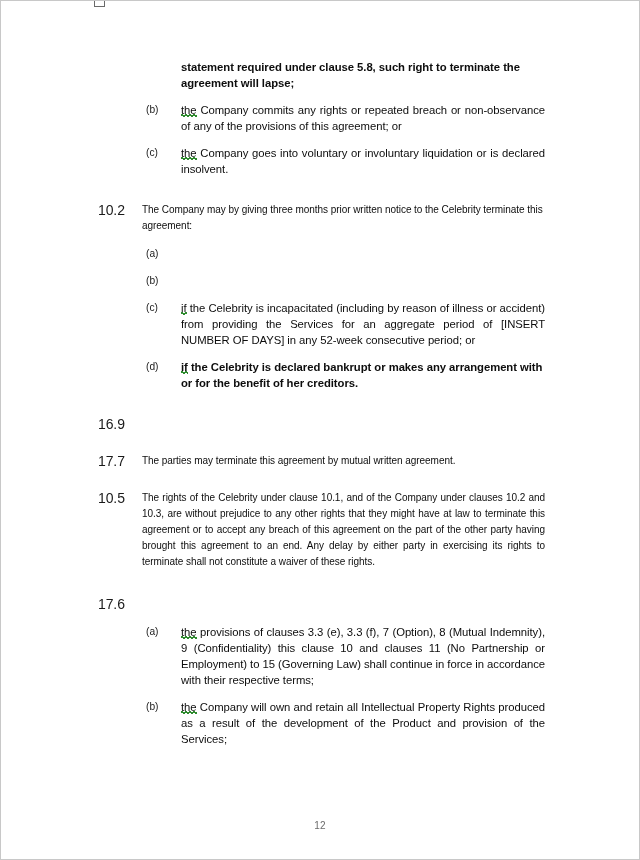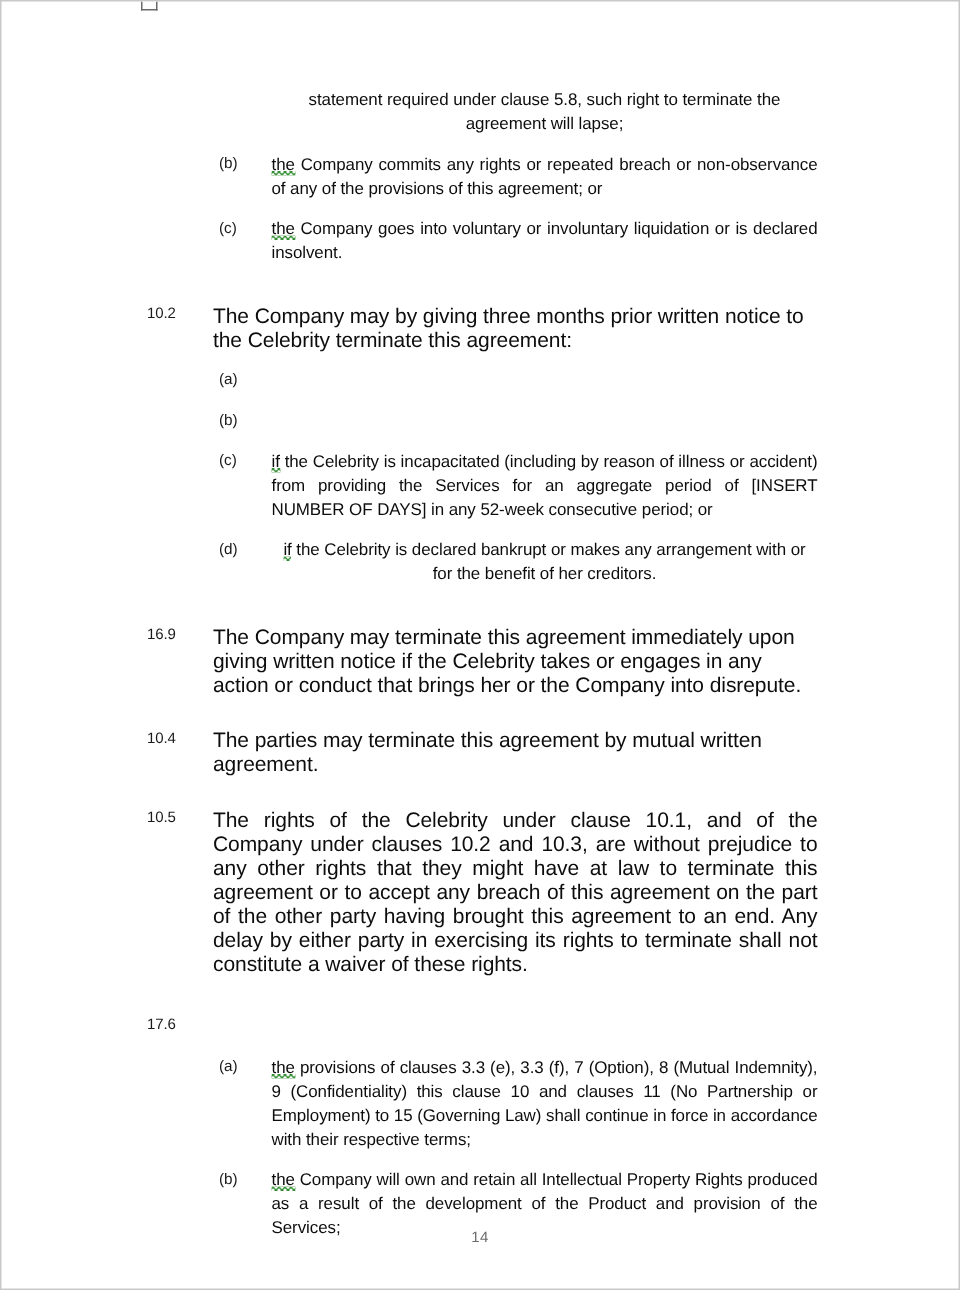--- a/index.html
+++ b/index.html
@@ -40,29 +40,29 @@
   
   .clause {
     display: flex;
     align-items: flex-start;
     margin-bottom: 12px;
   }
   .clause-num {
     width: 44px;
     flex: 0 0 44px;
     margin-left: 97px;
-    font-size: 10px;
+    font-size: 14px;
     line-height: 16px;
     color: #1a1a1a;
     letter-spacing: -0.1px;
   }
   .clause-body {
     flex: 1 1 auto;
     margin-right: 96px;
-    font-size: 14px;
+    font-size: 10px;
     line-height: 16px;
     color: #0d0d0d;
     text-align: justify;
     text-justify: inter-word;
     letter-spacing: -0.05px;
   }
   .clause-body.nojustify {
     text-align: left;
   }
 
@@ -84,21 +84,22 @@
     flex: 1 1 auto;
     margin-right: 96px;
     font-size: 11.3px;
     line-height: 16px;
     color: #0d0d0d;
     text-align: justify;
     text-justify: inter-word;
     letter-spacing: -0.05px;
   }
   .sub-body.nojustify {
-    text-align: center;
+    text-align: left;
+    font-weight: bold;
   }
 
   
   .cont {
     display: flex;
     align-items: flex-start;
     margin-bottom: 11px;
   }
   .cont-spacer {
     width: 35px;
@@ -178,27 +179,26 @@
 
     <div class="subitem">
       <div class="sub-label">(d)</div>
       <div class="sub-body nojustify"><span class="squiggle">if</span><span> the Celebrity is declared bankrupt or makes any arrangement with or for the benefit of her creditors.</span></div>
     </div>
 
     <div class="gap-lg"></div>
 
     <div class="clause">
       <div class="clause-num">16.9</div>
-      <div class="clause-body nojustify">The Company may terminate this agreement immediately upon giving written notice if the Celebrity takes or engages in any action or conduct that brings her or the Company into disrepute.</div>
     </div>
 
     <div class="gap-md"></div>
 
     <div class="clause">
-      <div class="clause-num">10.4</div>
+      <div class="clause-num">17.7</div>
       <div class="clause-body nojustify">The parties may terminate this agreement by mutual written agreement.</div>
     </div>
 
     <div class="gap-md"></div>
 
     <div class="clause">
       <div class="clause-num">10.5</div>
       <div class="clause-body">The rights of the Celebrity under clause 10.1, and of the Company under clauses 10.2 and 10.3, are without prejudice to any other rights that they might have at law to terminate this agreement or to accept any breach of this agreement on the part of the other party having brought this agreement to an end. Any delay by either party in exercising its rights to terminate shall not constitute a waiver of these rights.</div>
     </div>
 
@@ -213,15 +213,15 @@
       <div class="sub-body"><span class="squiggle">the</span><span> provisions of clauses 3.3 (e), 3.3 (f), 7 (Option), 8 (Mutual Indemnity), 9 (Confidentiality) this clause 10 and clauses 11 (No Partnership or Employment) to 15 (Governing Law) shall continue in force in accordance with their respective terms;</span></div>
     </div>
 
     <div class="subitem">
       <div class="sub-label">(b)</div>
       <div class="sub-body"><span class="squiggle">the</span><span> Company will own and retain all Intellectual Property Rights produced as a result of the development of the Product and provision of the Services;</span></div>
     </div>
 
   </div>
 
-  <div class="page-number">14</div>
+  <div class="page-number">12</div>
 
 </div>
 
 </body></html>

